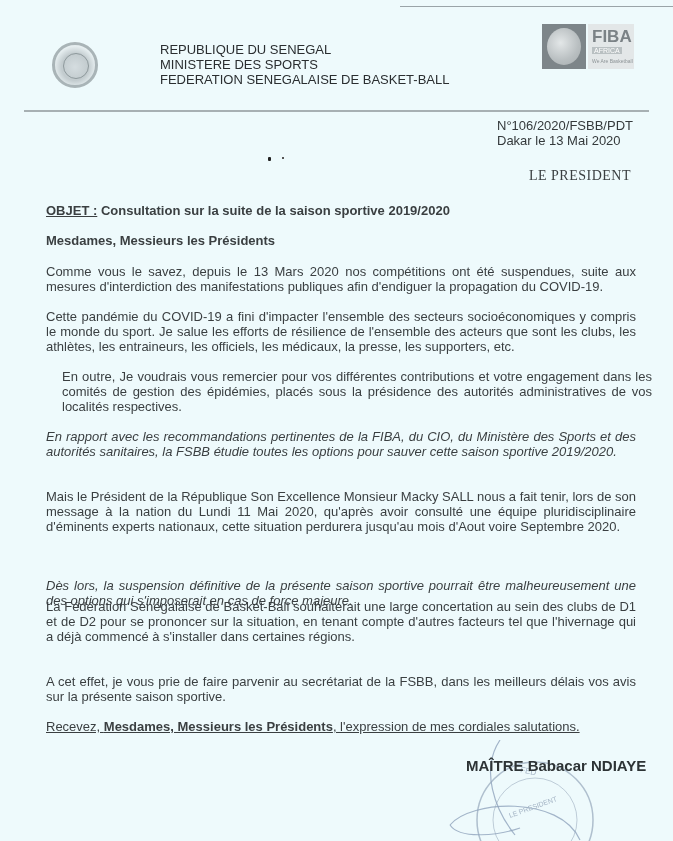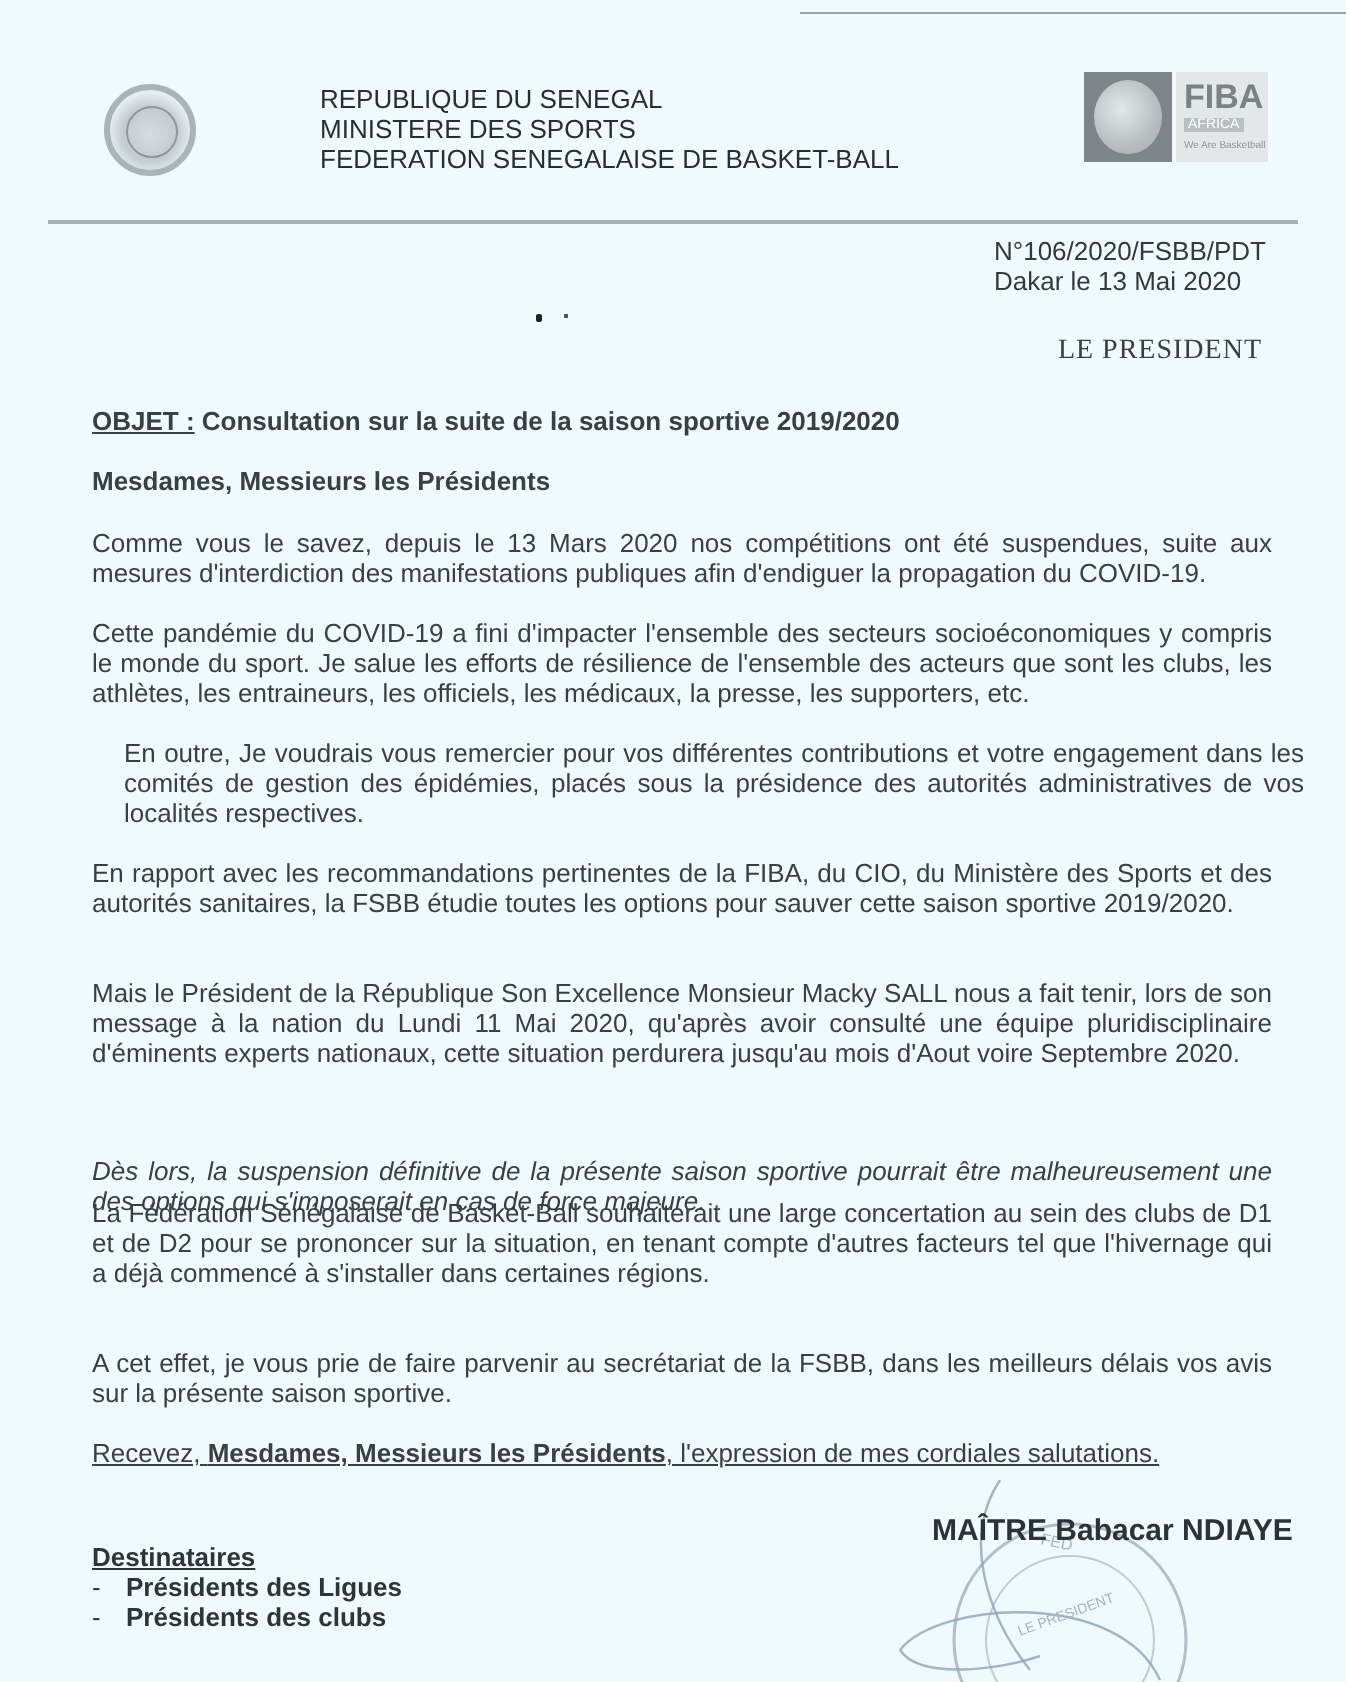--- a/index.html
+++ b/index.html
@@ -17,21 +17,21 @@
     position: absolute; left: 52px; top: 12px; width: 46px; height: 46px;
     border-radius: 50%; border: 3px solid #a9b4b7; box-sizing: border-box;
     background: radial-gradient(circle at 50% 55%, #d5dde0 0%, #c2cbce 45%, #e6eef0 70%);
   }
   .seal-inner { position: absolute; left: 8px; top: 8px; width: 24px; height: 24px; border-radius: 50%; border: 1px solid #8e999c; }
   .header-text {
     position: absolute; left: 160px; top: 12px; width: 400px; text-align: left;
     font-size: 13px; line-height: 15px; color: #2a2e30;
   }
   .fiba {
-    position: absolute; left: 542px; top: 36px; width: 80px; height: 46px;
+    position: absolute; left: 542px; top: 24px; width: 80px; height: 46px;
   }
   .fiba-ball {
     position: absolute; left: 0; top: 0; width: 44px; height: 45px; background: #7d8589;
   }
   .fiba-ball-circle {
     position: absolute; left: 5px; top: 4px; width: 34px; height: 37px; border-radius: 50%;
     background: radial-gradient(circle at 40% 40%, #e3e7e8 0%, #b8bec0 60%, #a6acae 100%);
   }
   .fiba-box {
     position: absolute; left: 46px; top: 0; width: 46px; height: 45px; background: #e3e7e8;
@@ -48,21 +48,21 @@
   .dot2 { position: absolute; left: 14px; top: 0; width: 2px; height: 2px; background: #555; }
 
   .body-text { position: absolute; left: 46px; width: 590px; font-size: 13px; line-height: 15px; color: #3a3f41; }
   .body-text p { margin: 0; text-align: justify; }
   .objet { top: 203px; font-weight: bold; }
   .objet .u { text-decoration: underline; font-weight: bold; }
   .salute { top: 233px; font-weight: bold; }
   .p1 { top: 264px; }
   .p2 { top: 309px; }
   .p3 { top: 369px; margin-left: 16px; }
-  .p4 { top: 429px; }
+  .p4 { top: 429px; font-style: italic; }
   .p5 { top: 489px; }
   .p6 { top: 578px; font-style: italic; }
   .p7 { top: 599px; }
   .p8 { top: 674px; }
   .p9 { top: 719px; text-decoration: underline; }
   .p9 b { font-weight: bold; }
   .signatory { position: absolute; left: 466px; top: 757px; font-size: 15px; font-weight: bold; color: #2d3335; }
   .dest { position: absolute; left: 46px; top: 771px; font-size: 13px; line-height: 15px; color: #2f3436; }
   .dest-title { text-decoration: underline; font-weight: bold; }
   .dest ul { list-style: none; padding: 0; margin: 0; }
@@ -153,20 +153,13 @@
     <circle cx="95" cy="80" r="42" fill="none" stroke="#a8b8c8" stroke-width="1" opacity="0.7"></circle>
     <path d="M60 0 C 40 30, 55 70, 75 95" fill="none" stroke="#8ea2bc" stroke-width="1.2" opacity="0.8"></path>
     <path d="M10 85 C 30 60, 120 55, 140 100" fill="none" stroke="#8ea2bc" stroke-width="1.2" opacity="0.8"></path>
     <path d="M10 85 C 20 100, 60 95, 80 88" fill="none" stroke="#8ea2bc" stroke-width="1.2" opacity="0.8"></path>
     <text x="80" y="32" font-size="8" fill="#a3b3c4" font-family="Liberation Sans, sans-serif" transform="rotate(12 80 32)">FED</text>
     <text x="70" y="78" font-size="7" fill="#a3b3c4" font-family="Liberation Sans, sans-serif" transform="rotate(-20 70 78)">LE PRESIDENT</text>
   </svg>
 
   <div class="signatory">MAÎTRE Babacar NDIAYE</div>
 
-  <div class="dest">
-    <div class="dest-title">Destinataires</div>
-    <ul>
-      <li><span class="dash">-</span><span>Présidents des Ligues</span></li>
-      <li><span class="dash">-</span><span>Présidents des clubs</span></li>
-    </ul>
-  </div>
 </div>
 
 </body></html>

